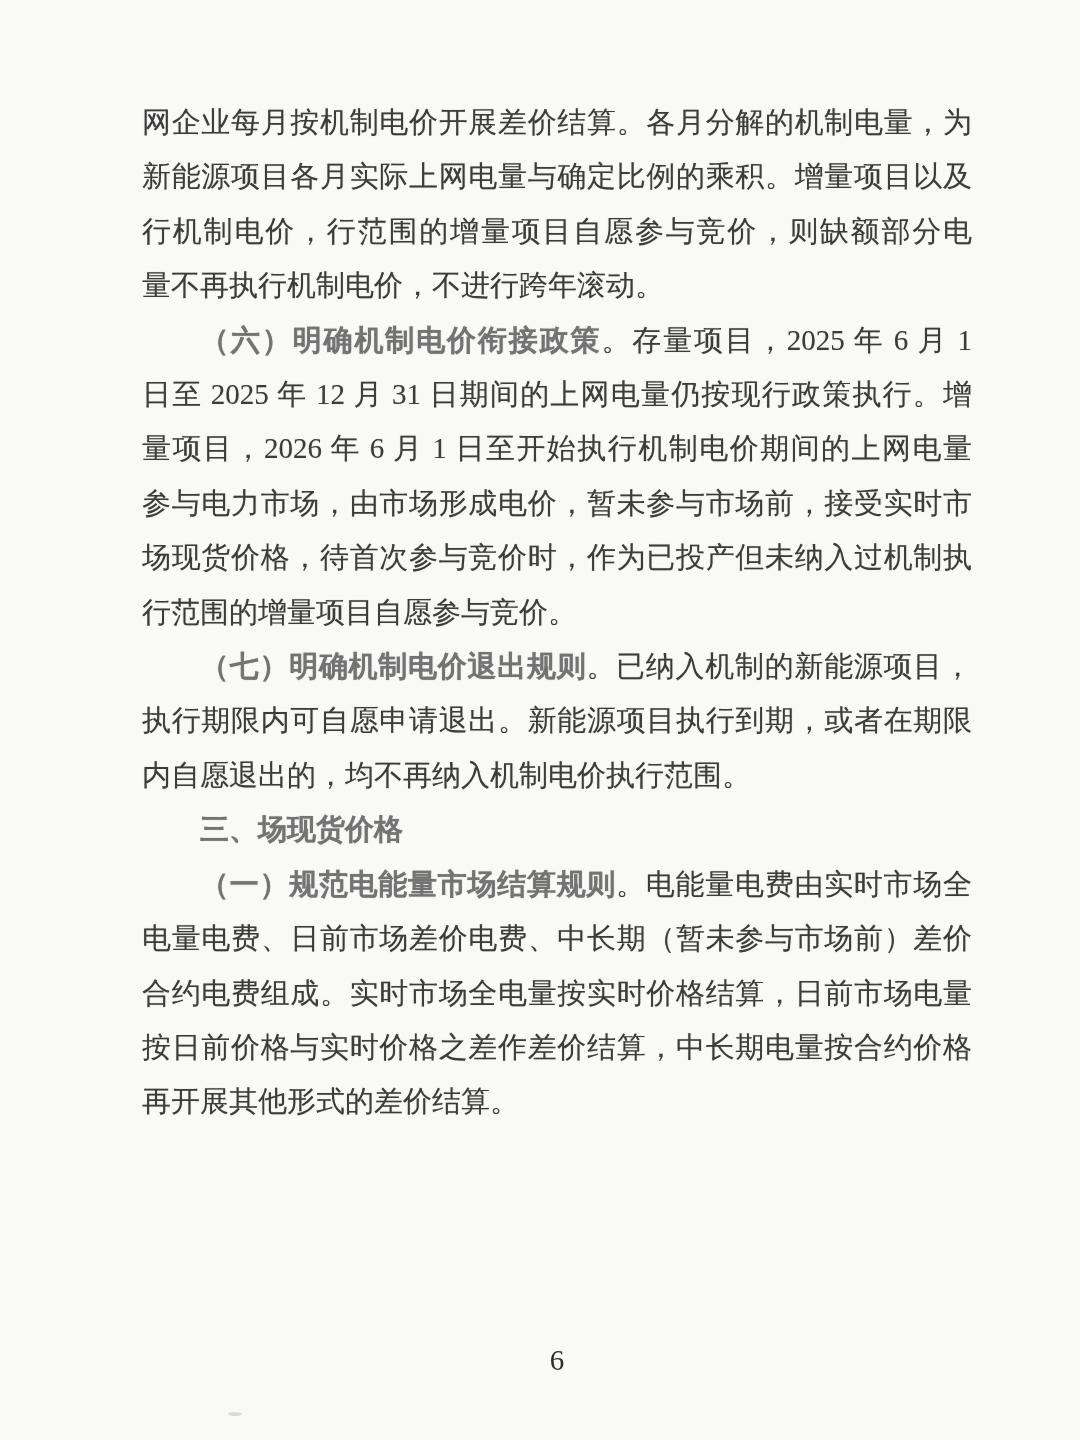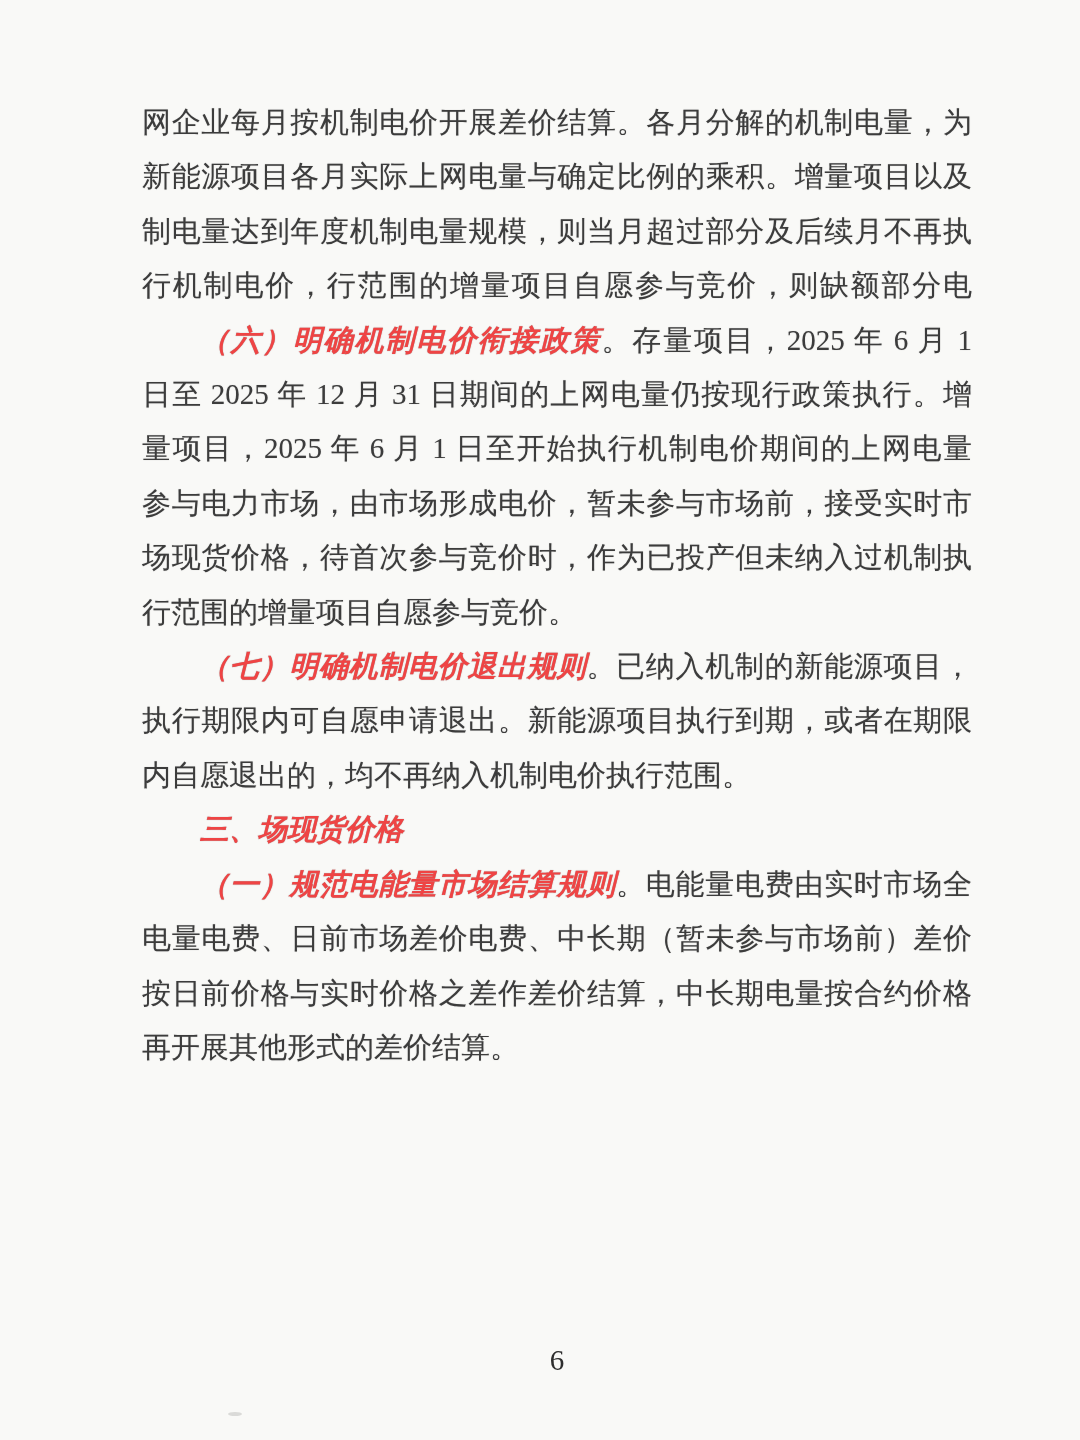--- a/index.html
+++ b/index.html
@@ -37,23 +37,22 @@
     white-space: normal;
   }
   .line.indent {
     text-indent: 58px;
   }
   .line.last {
     text-align-last: left;
   }
   .bold {
     font-weight: bold;
-    color: #ef4444;
+    color: #737373;
     text-shadow: 0 0 1px rgba(30, 30, 30, 0.45);
-    font-style: italic;
   }
   .footer {
     position: absolute;
     left: 142px;
     top: 1344px;
     width: 830px;
     text-align: center;
   }
   .footer span {
     font-size: 29px;
@@ -72,46 +71,47 @@
 </style>
 </head>
 <body>
 
 <div class="page">
   <div class="body-text">
 
     <div class="para">
       <div class="line"><span>网企业每月按机制电价开展差价结算。各月分解的机制电量，为</span></div>
       <div class="line"><span>新能源项目各月实际上网电量与确定比例的乘积。增量项目以及</span></div>
-      <div class="line"><span>制电量达到年度机制电量规模，则当月超过部分及后续月不再执</span></div>
       <div class="line"><span>行机制电价，行范围的增量项目自愿参与竞价，则缺额部分电</span></div>
+      <div class="line last"><span>量不再执行机制电价，不进行跨年滚动。</span></div>
     </div>
 
     <div class="para">
       <div class="line indent"><span class="bold">（六）明确机制电价衔接政策</span><span>。存量项目，2025 年 6 月 1</span></div>
       <div class="line"><span>日至 2025 年 12 月 31 日期间的上网电量仍按现行政策执行。增</span></div>
-      <div class="line"><span>量项目，2025 年 6 月 1 日至开始执行机制电价期间的上网电量</span></div>
+      <div class="line"><span>量项目，2026 年 6 月 1 日至开始执行机制电价期间的上网电量</span></div>
       <div class="line"><span>参与电力市场，由市场形成电价，暂未参与市场前，接受实时市</span></div>
       <div class="line"><span>场现货价格，待首次参与竞价时，作为已投产但未纳入过机制执</span></div>
       <div class="line last"><span>行范围的增量项目自愿参与竞价。</span></div>
     </div>
 
     <div class="para">
       <div class="line indent"><span class="bold">（七）明确机制电价退出规则</span><span>。已纳入机制的新能源项目，</span></div>
       <div class="line"><span>执行期限内可自愿申请退出。新能源项目执行到期，或者在期限</span></div>
       <div class="line last"><span>内自愿退出的，均不再纳入机制电价执行范围。</span></div>
     </div>
 
     <div class="para">
       <div class="line indent last"><span class="bold">三、场现货价格</span><span></span></div>
     </div>
 
     <div class="para">
       <div class="line indent"><span class="bold">（一）规范电能量市场结算规则</span><span>。电能量电费由实时市场全</span></div>
       <div class="line"><span>电量电费、日前市场差价电费、中长期（暂未参与市场前）差价</span></div>
+      <div class="line"><span>合约电费组成。实时市场全电量按实时价格结算，日前市场电量</span></div>
       <div class="line"><span>按日前价格与实时价格之差作差价结算，中长期电量按合约价格</span></div>
       <div class="line last"><span>再开展其他形式的差价结算。</span></div>
     </div>
 
   </div>
 
   <div class="footer">
     <span>6</span>
   </div>
 

